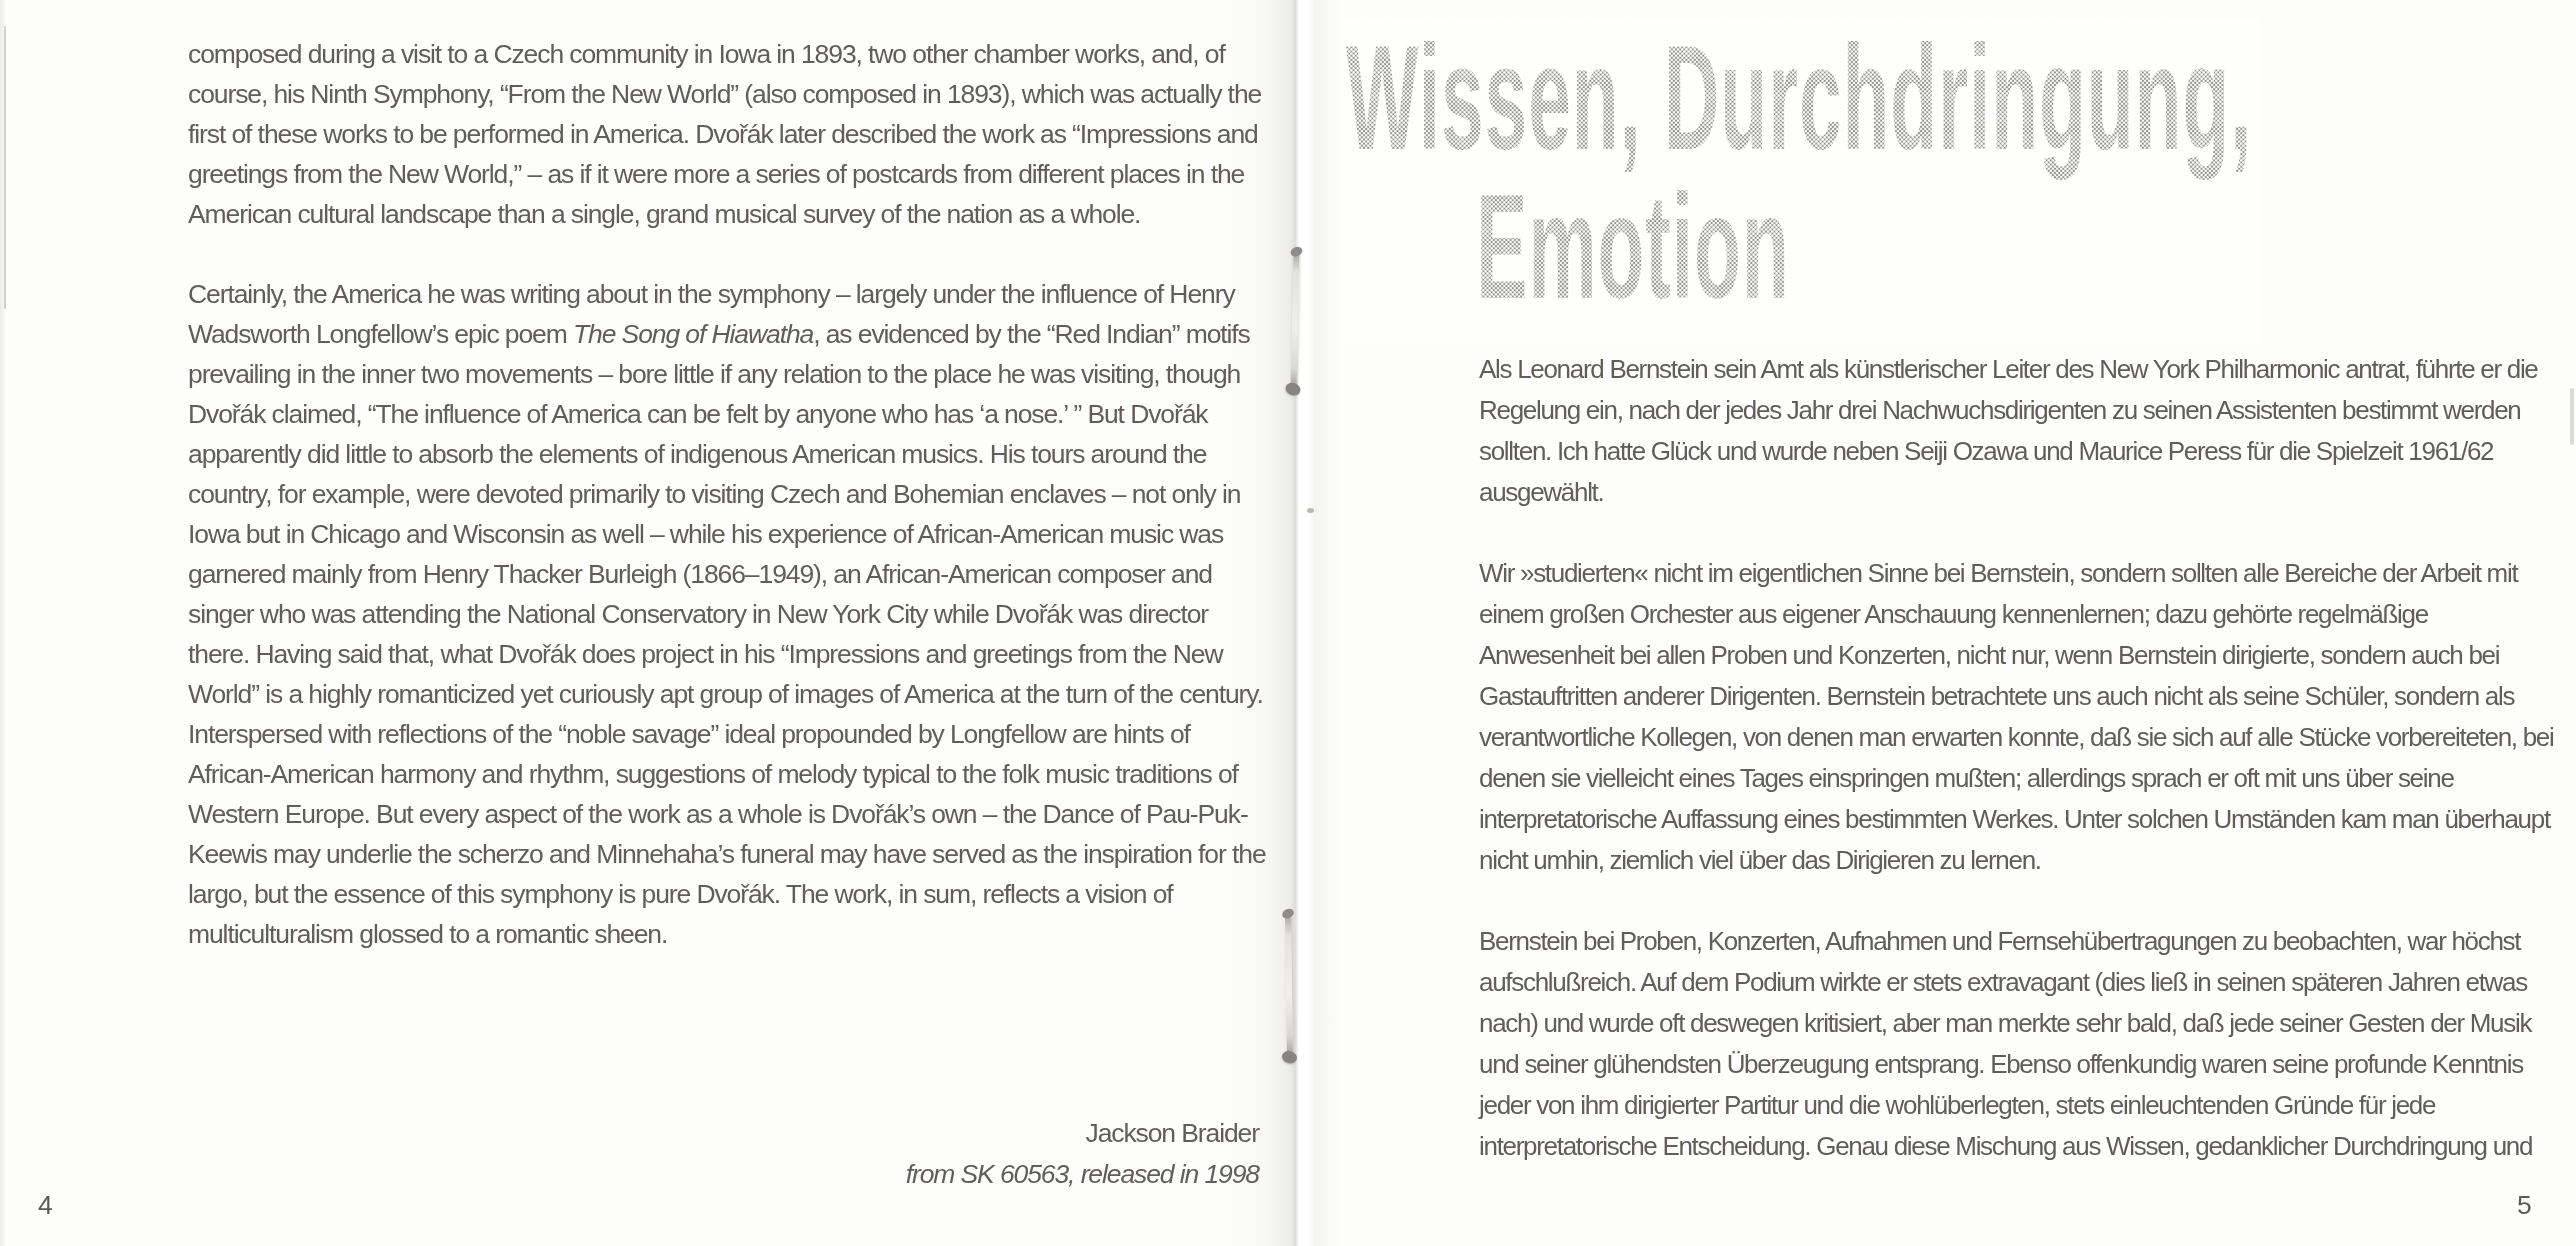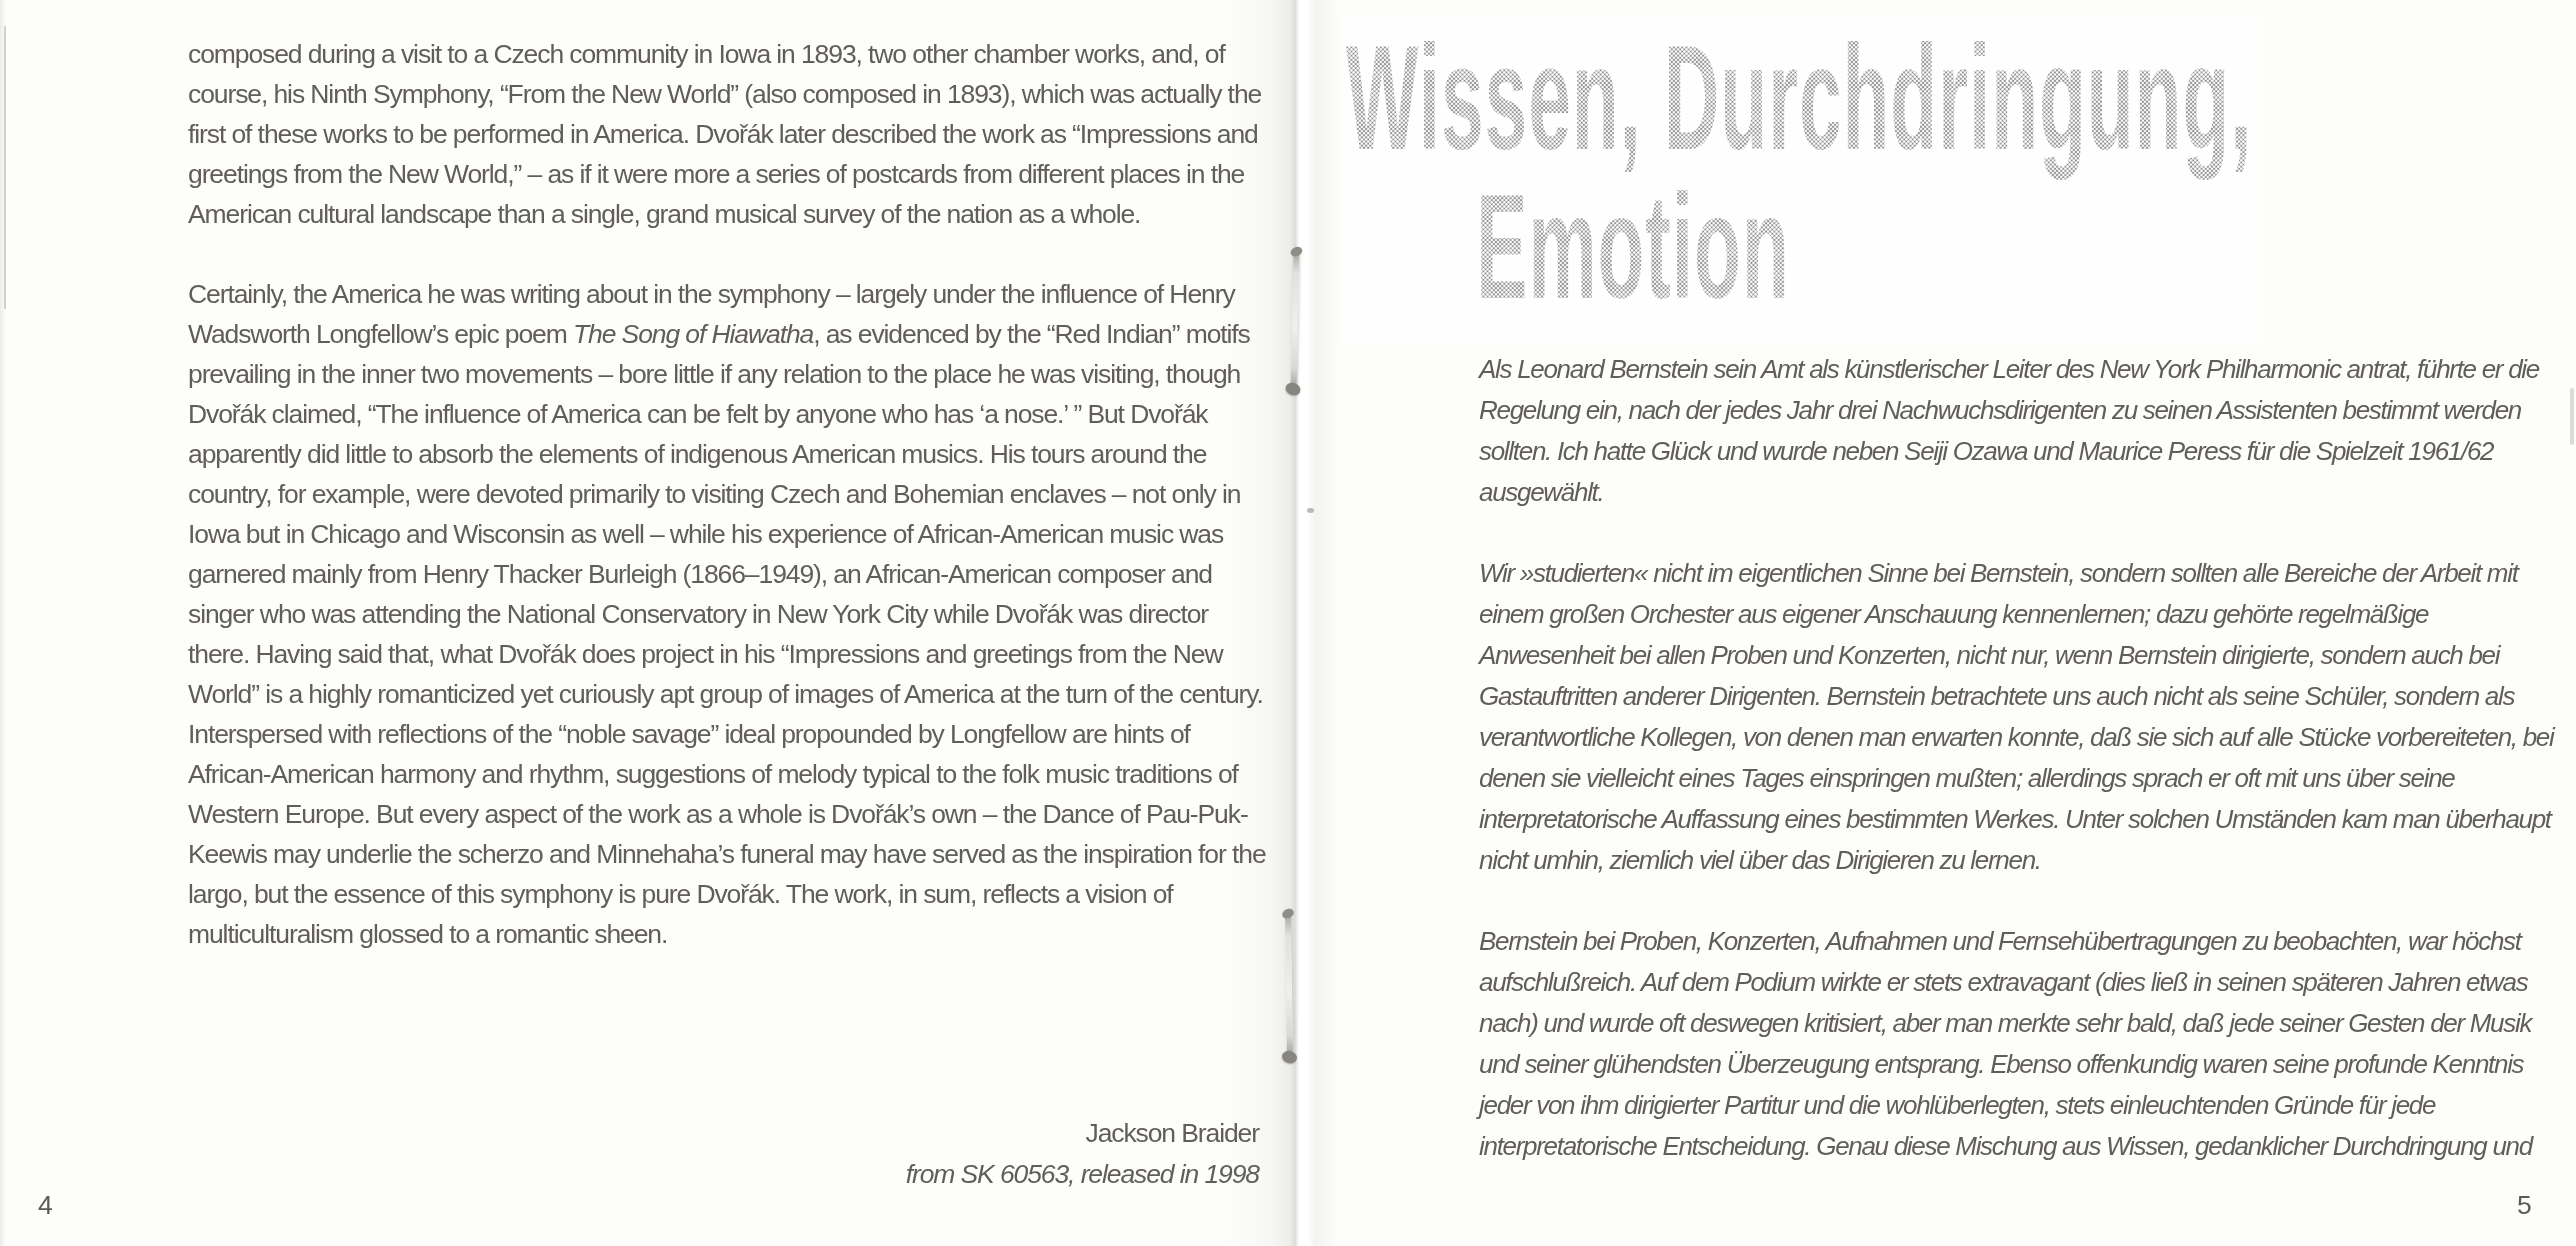--- a/index.html
+++ b/index.html
@@ -15,21 +15,21 @@
   .col {
     position: absolute;
     color: #615e58;
   }
   .col-en {
     left: 188px; top: 34px; width: 1083px;
     font-size: 26.5px; line-height: 40px; letter-spacing: -1.1px;
   }
   .col-de {
     left: 1479px; top: 349px; width: 1078px;
-    font-size: 26px; line-height: 41px; letter-spacing: -1.3px; font-style: italic;
+    font-size: 26px; line-height: 41px; letter-spacing: -1.3px;
   }
   .col p { margin: 0 0 40px 0; }
   .italic { font-style: italic; }
 
   .byline {
     position: absolute;
     left: 188px; top: 1113px; width: 1071px;
     text-align: right;
     font-size: 26.5px; line-height: 41px; letter-spacing: -1.1px;
     color: #615e58;

